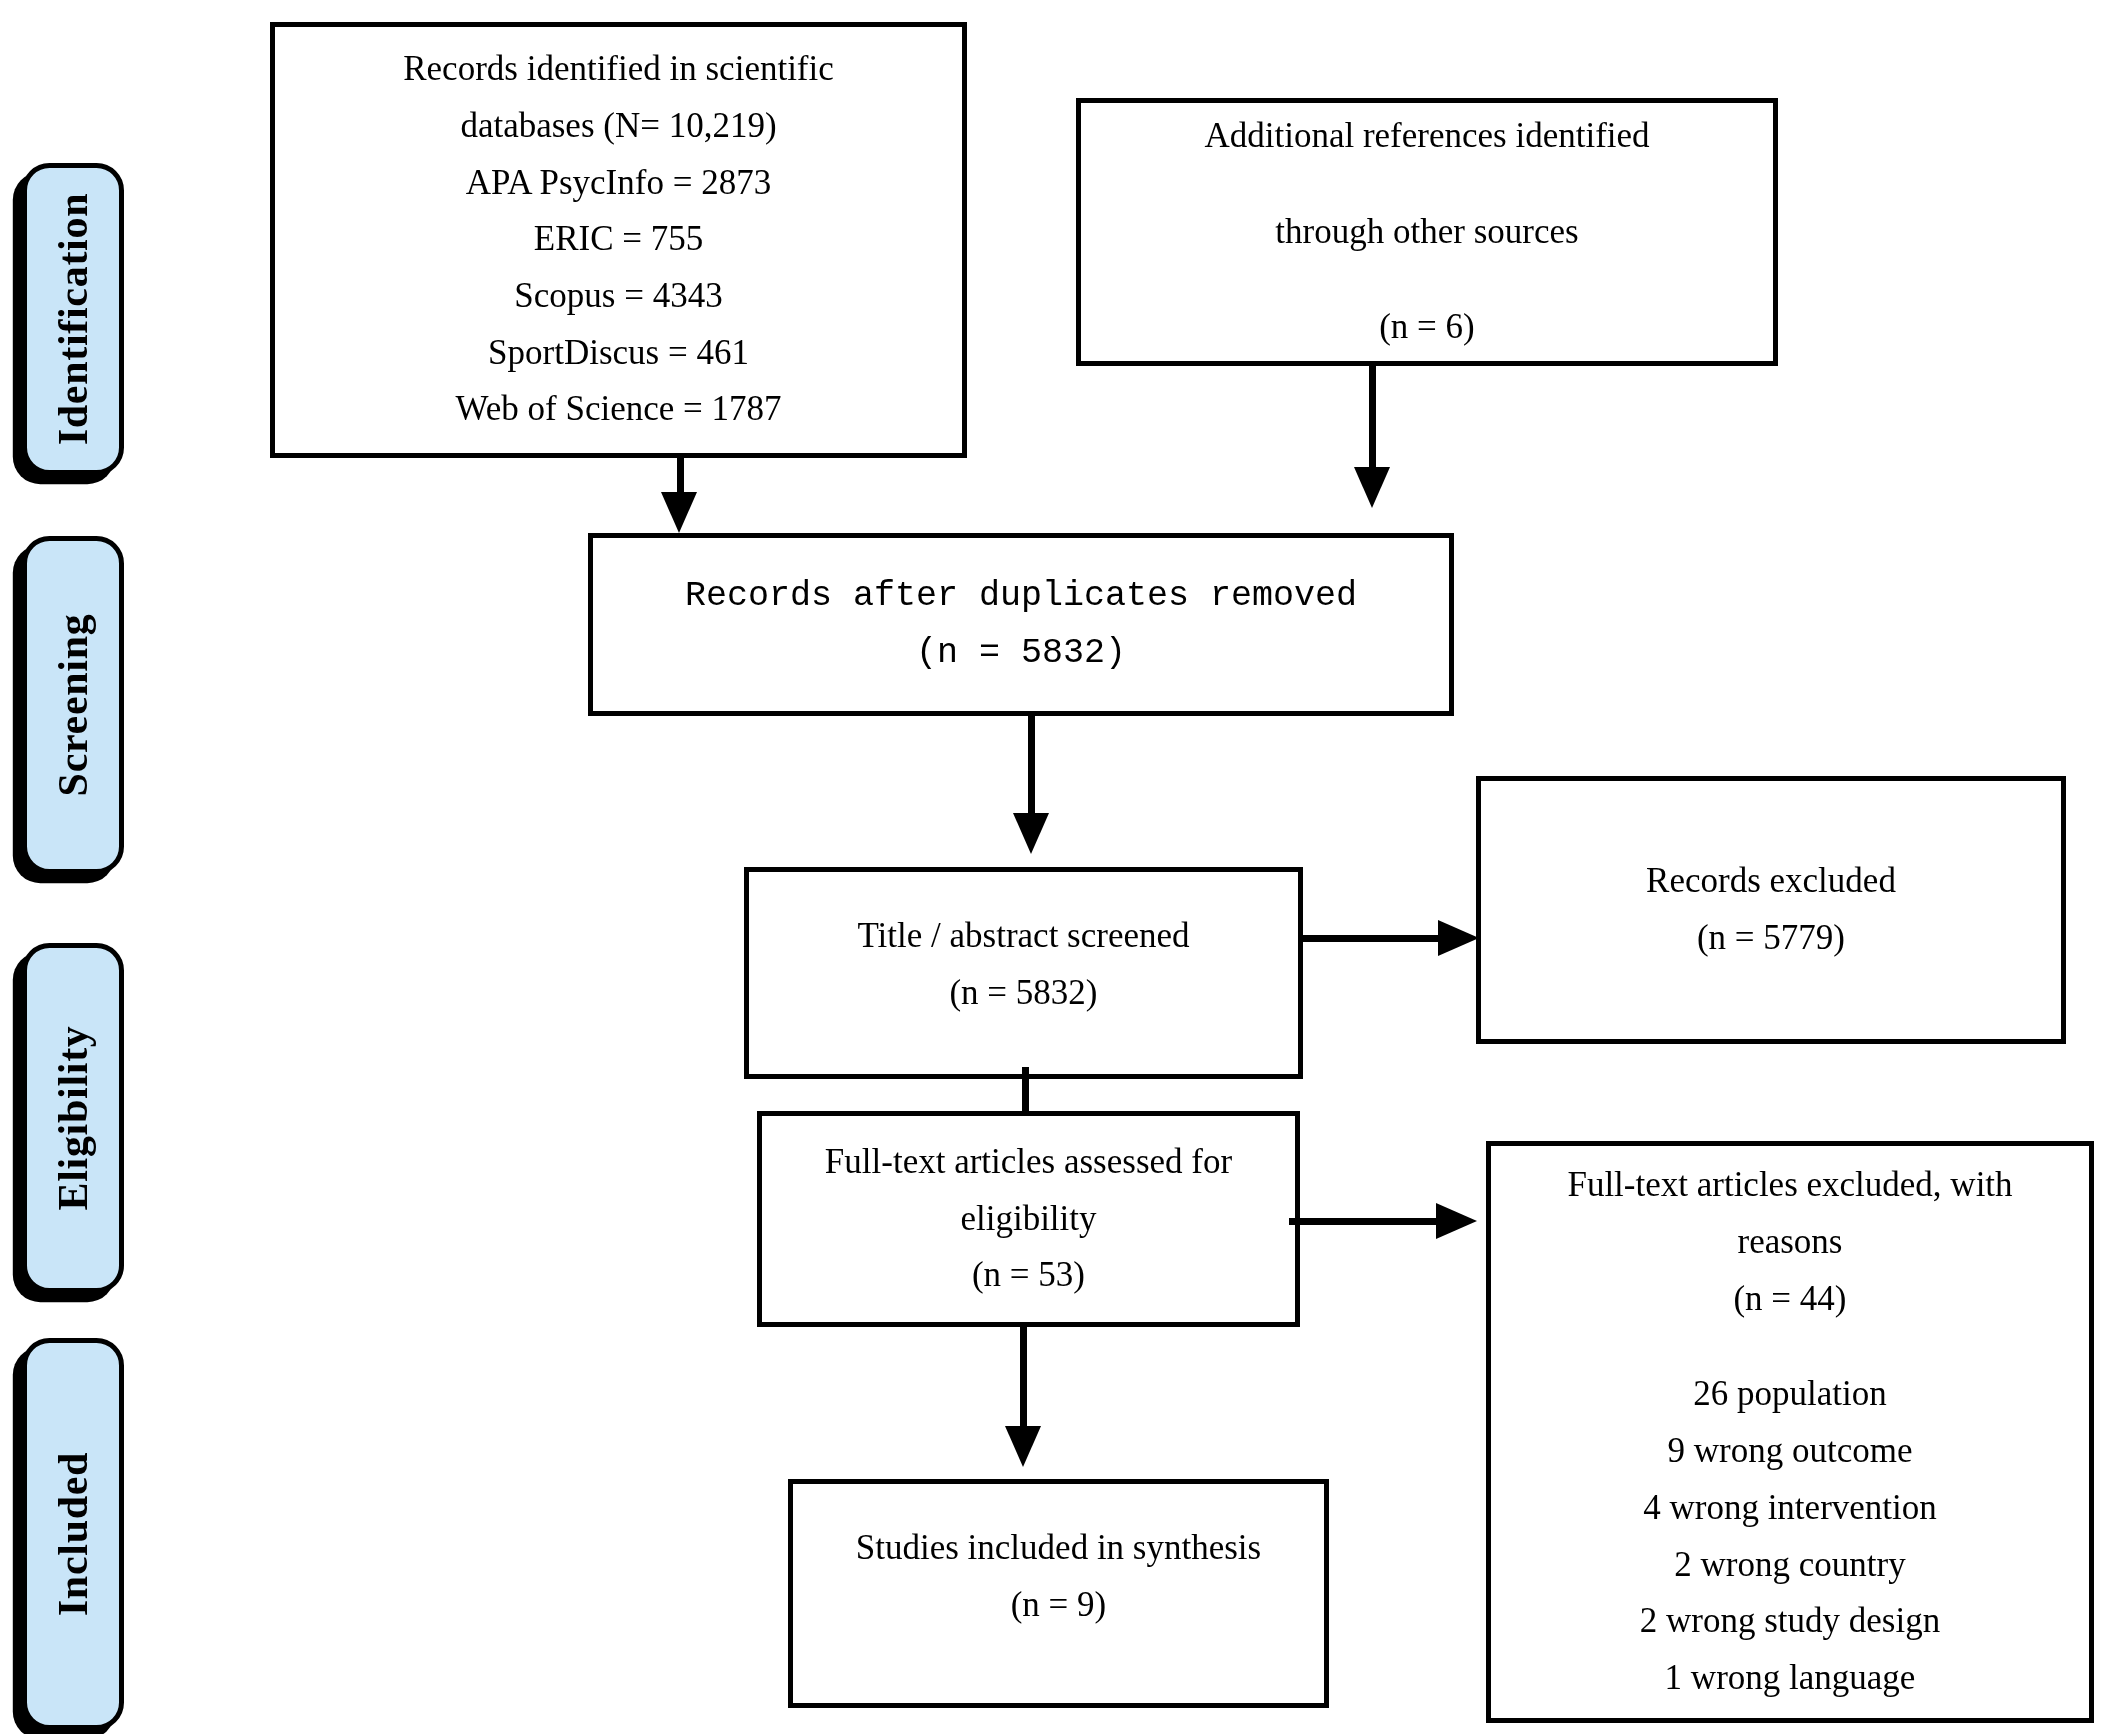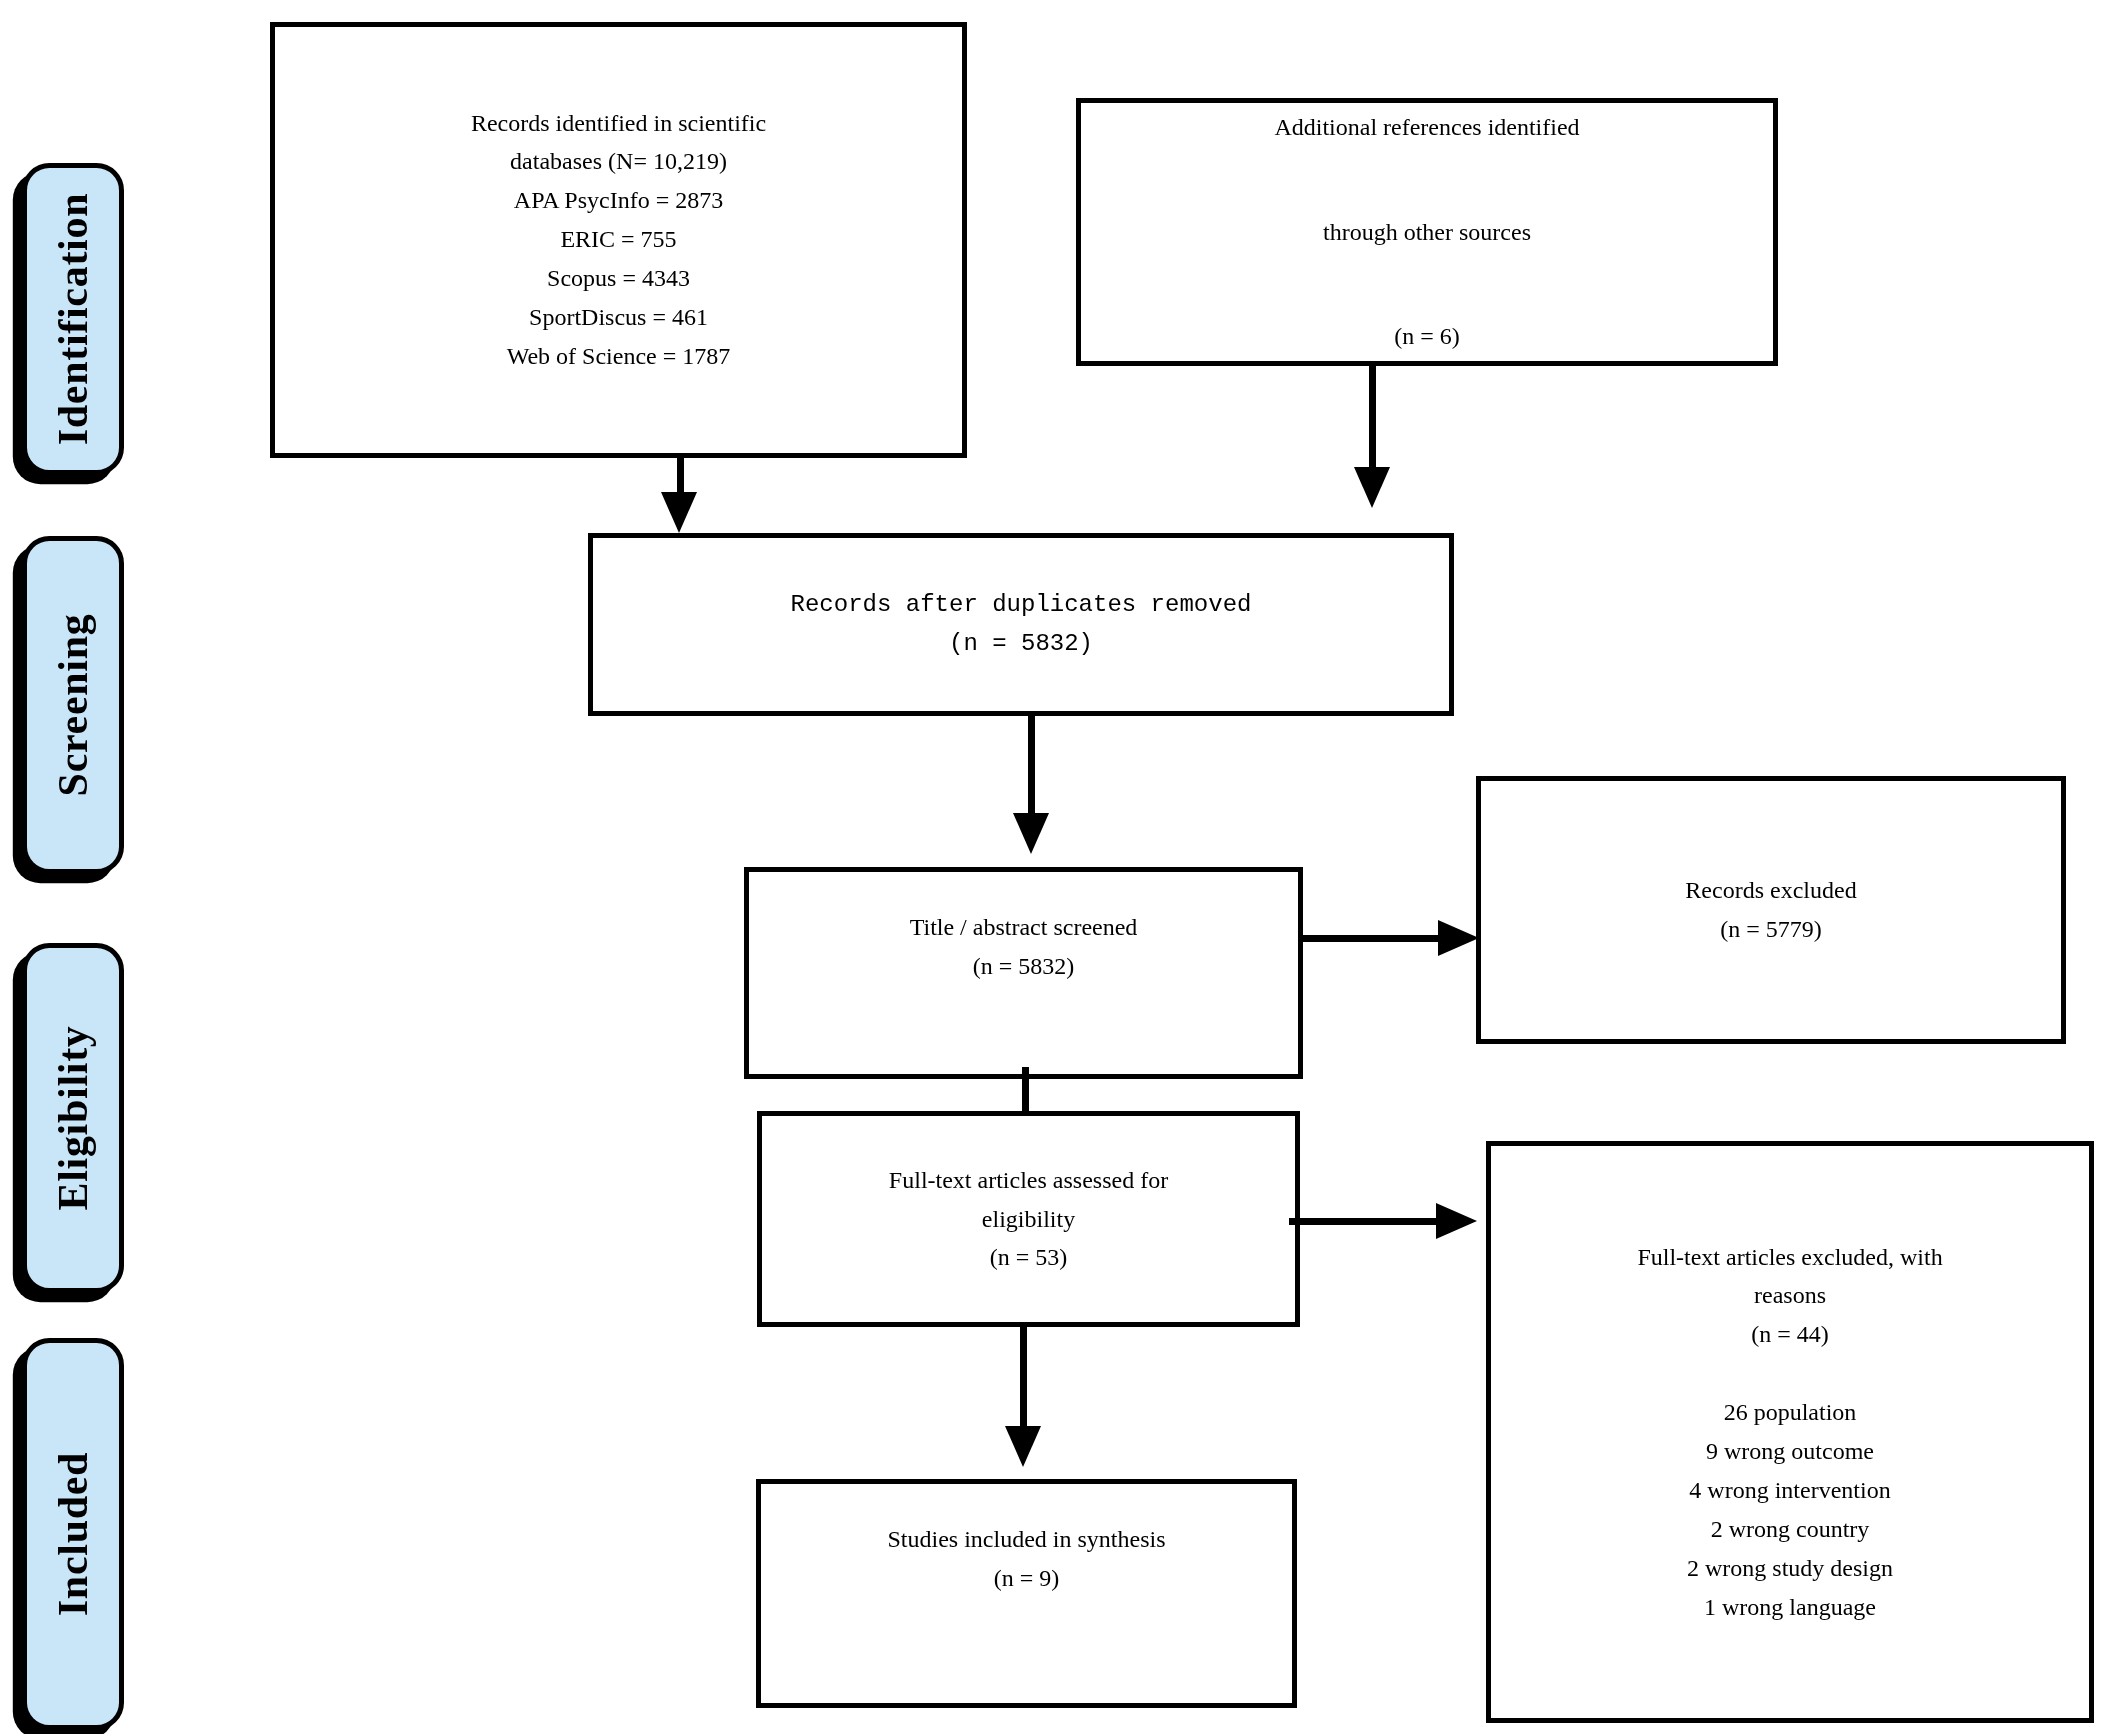--- a/index.html
+++ b/index.html
@@ -35,21 +35,21 @@
   .flowbox{
     position:absolute;
     background:#ffffff;
     border:5.9px solid #000000;
     box-sizing:border-box;
     display:flex;
     flex-direction:column;
     align-items:center;
     justify-content:center;
     text-align:center;
-    font-size:24px;
+    font-size:35px;
     line-height:1.62;
     padding:5.2px 6.5px;
   }
   .flowbox.top-align{justify-content:flex-start;padding-top:36px;}
   .bl{width:100%;}
   .spacer{height:39px;width:100%;}
   
   .vline{position:absolute;width:6.5px;background:#000000;}
   .hline{position:absolute;height:6.5px;background:#000000;}
   .head-down{
@@ -126,21 +126,21 @@
     <div class="bl">(n = 44)</div>
     <div class="spacer"></div>
     <div class="bl">26 population</div>
     <div class="bl">9 wrong outcome</div>
     <div class="bl">4 wrong intervention</div>
     <div class="bl">2 wrong country</div>
     <div class="bl">2 wrong study design</div>
     <div class="bl">1 wrong language</div>
   </div>
 
-  <div class="flowbox top-align" style="left:756px;top:1479px;width:541px;height:229px;">
+  <div class="flowbox top-align" style="left:788px;top:1479px;width:541px;height:229px;">
     <div class="bl">Studies included in synthesis</div>
     <div class="bl">(n = 9)</div>
   </div>
 
   <div class="vline" style="left:677px;top:456px;height:38px;"></div>
   <div class="head-down" style="left:661px;top:492px;"></div>
 
   <div class="vline" style="left:1369px;top:365px;height:106px;"></div>
   <div class="head-down" style="left:1354px;top:467px;"></div>
 

